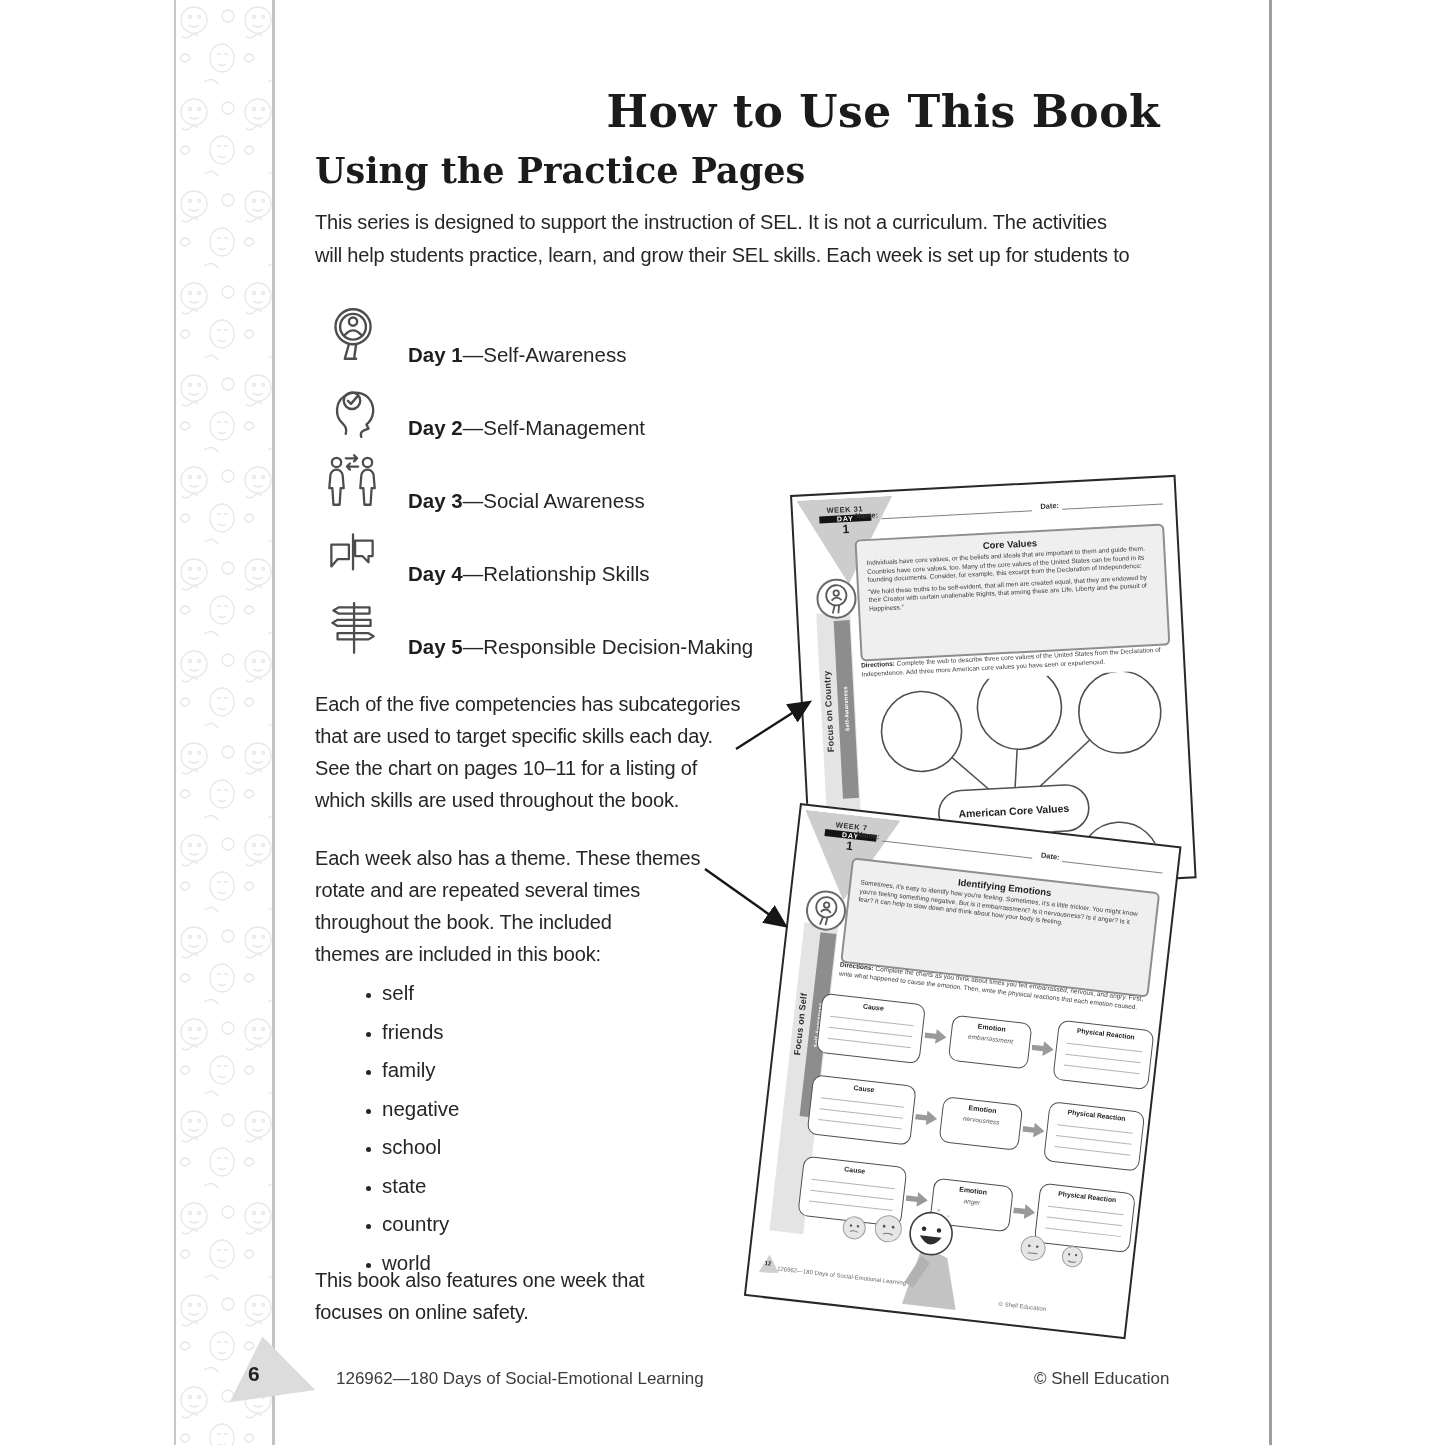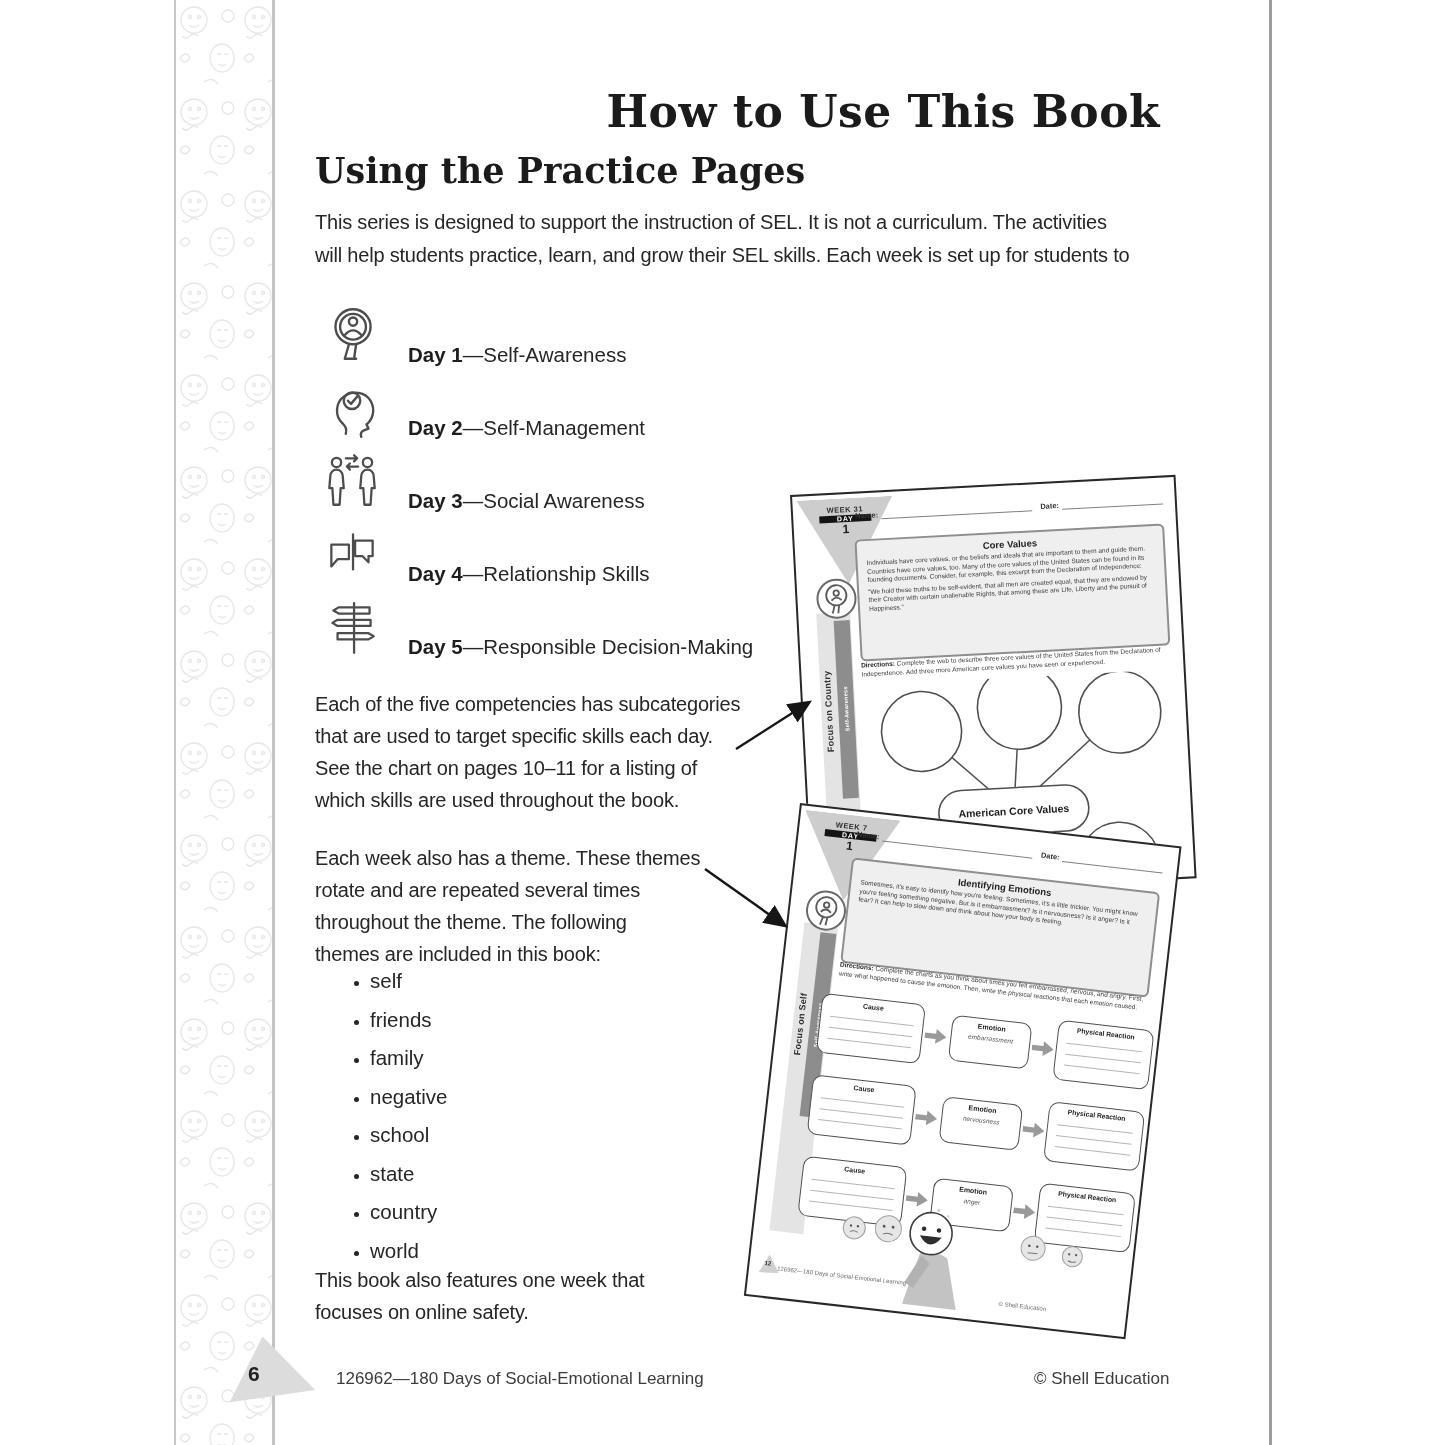--- a/index.html
+++ b/index.html
@@ -22,21 +22,21 @@
   .p-sub{left:315px;top:688px;width:470px;line-height:32px;}
   .p-theme{left:315px;top:842px;width:440px;line-height:32px;}
   .p-online{left:315px;top:1264px;width:420px;line-height:32px;}
   
   .days{position:absolute;left:322px;top:294px;}
   .day-row{display:flex;align-items:flex-end;height:73px;}
   .day-icon{width:60px;height:64px;flex:0 0 60px;margin-right:26px;}
   .day-label{font-size:20.5px;color:#262626;}
   .day-label b{font-weight:bold;color:#1e1e1e;}
   
-  .themes{position:absolute;left:352px;top:962px;margin:0;padding:0 0 0 18px;}
+  .themes{position:absolute;left:352px;top:962px;margin:12px;padding:0 0 0 18px;}
   .themes li{font-size:20.5px;line-height:38.5px;color:#262626;}
   .themes li::marker{color:#262626;font-size:16px;}
   
   .pg-tri{position:absolute;left:228px;top:1336px;width:86px;height:64px;
           background:#dcdcdc;clip-path:polygon(42% 0,100% 88%,0 100%);
           transform:rotate(-3deg);filter:drop-shadow(0 0 1px #a5a5a5);}
   .pg-num{position:absolute;left:248px;top:1362px;font-weight:bold;font-size:21px;color:#222;}
   .foot-id{position:absolute;left:336px;top:1369px;font-size:17px;color:#3c3c3c;}
   .foot-pub{position:absolute;left:1034px;top:1369px;font-size:17px;color:#3c3c3c;}
   
@@ -202,21 +202,21 @@
   <div class="para p-sub">
     <div>Each of the five competencies has subcategories</div>
     <div>that are used to target specific skills each day.</div>
     <div>See the chart on pages 10–11 for a listing of</div>
     <div>which skills are used throughout the book.</div>
   </div>
 
   <div class="para p-theme">
     <div>Each week also has a theme.  These themes</div>
     <div>rotate and are repeated several times</div>
-    <div>throughout the theme.  The following</div>
+    <div>throughout the book.  The included</div>
     <div>themes are included in this book:</div>
   </div>
 
   <ul class="themes">
     <li>self</li>
     <li>friends</li>
     <li>family</li>
     <li>negative</li>
     <li>school</li>
     <li>state</li>

